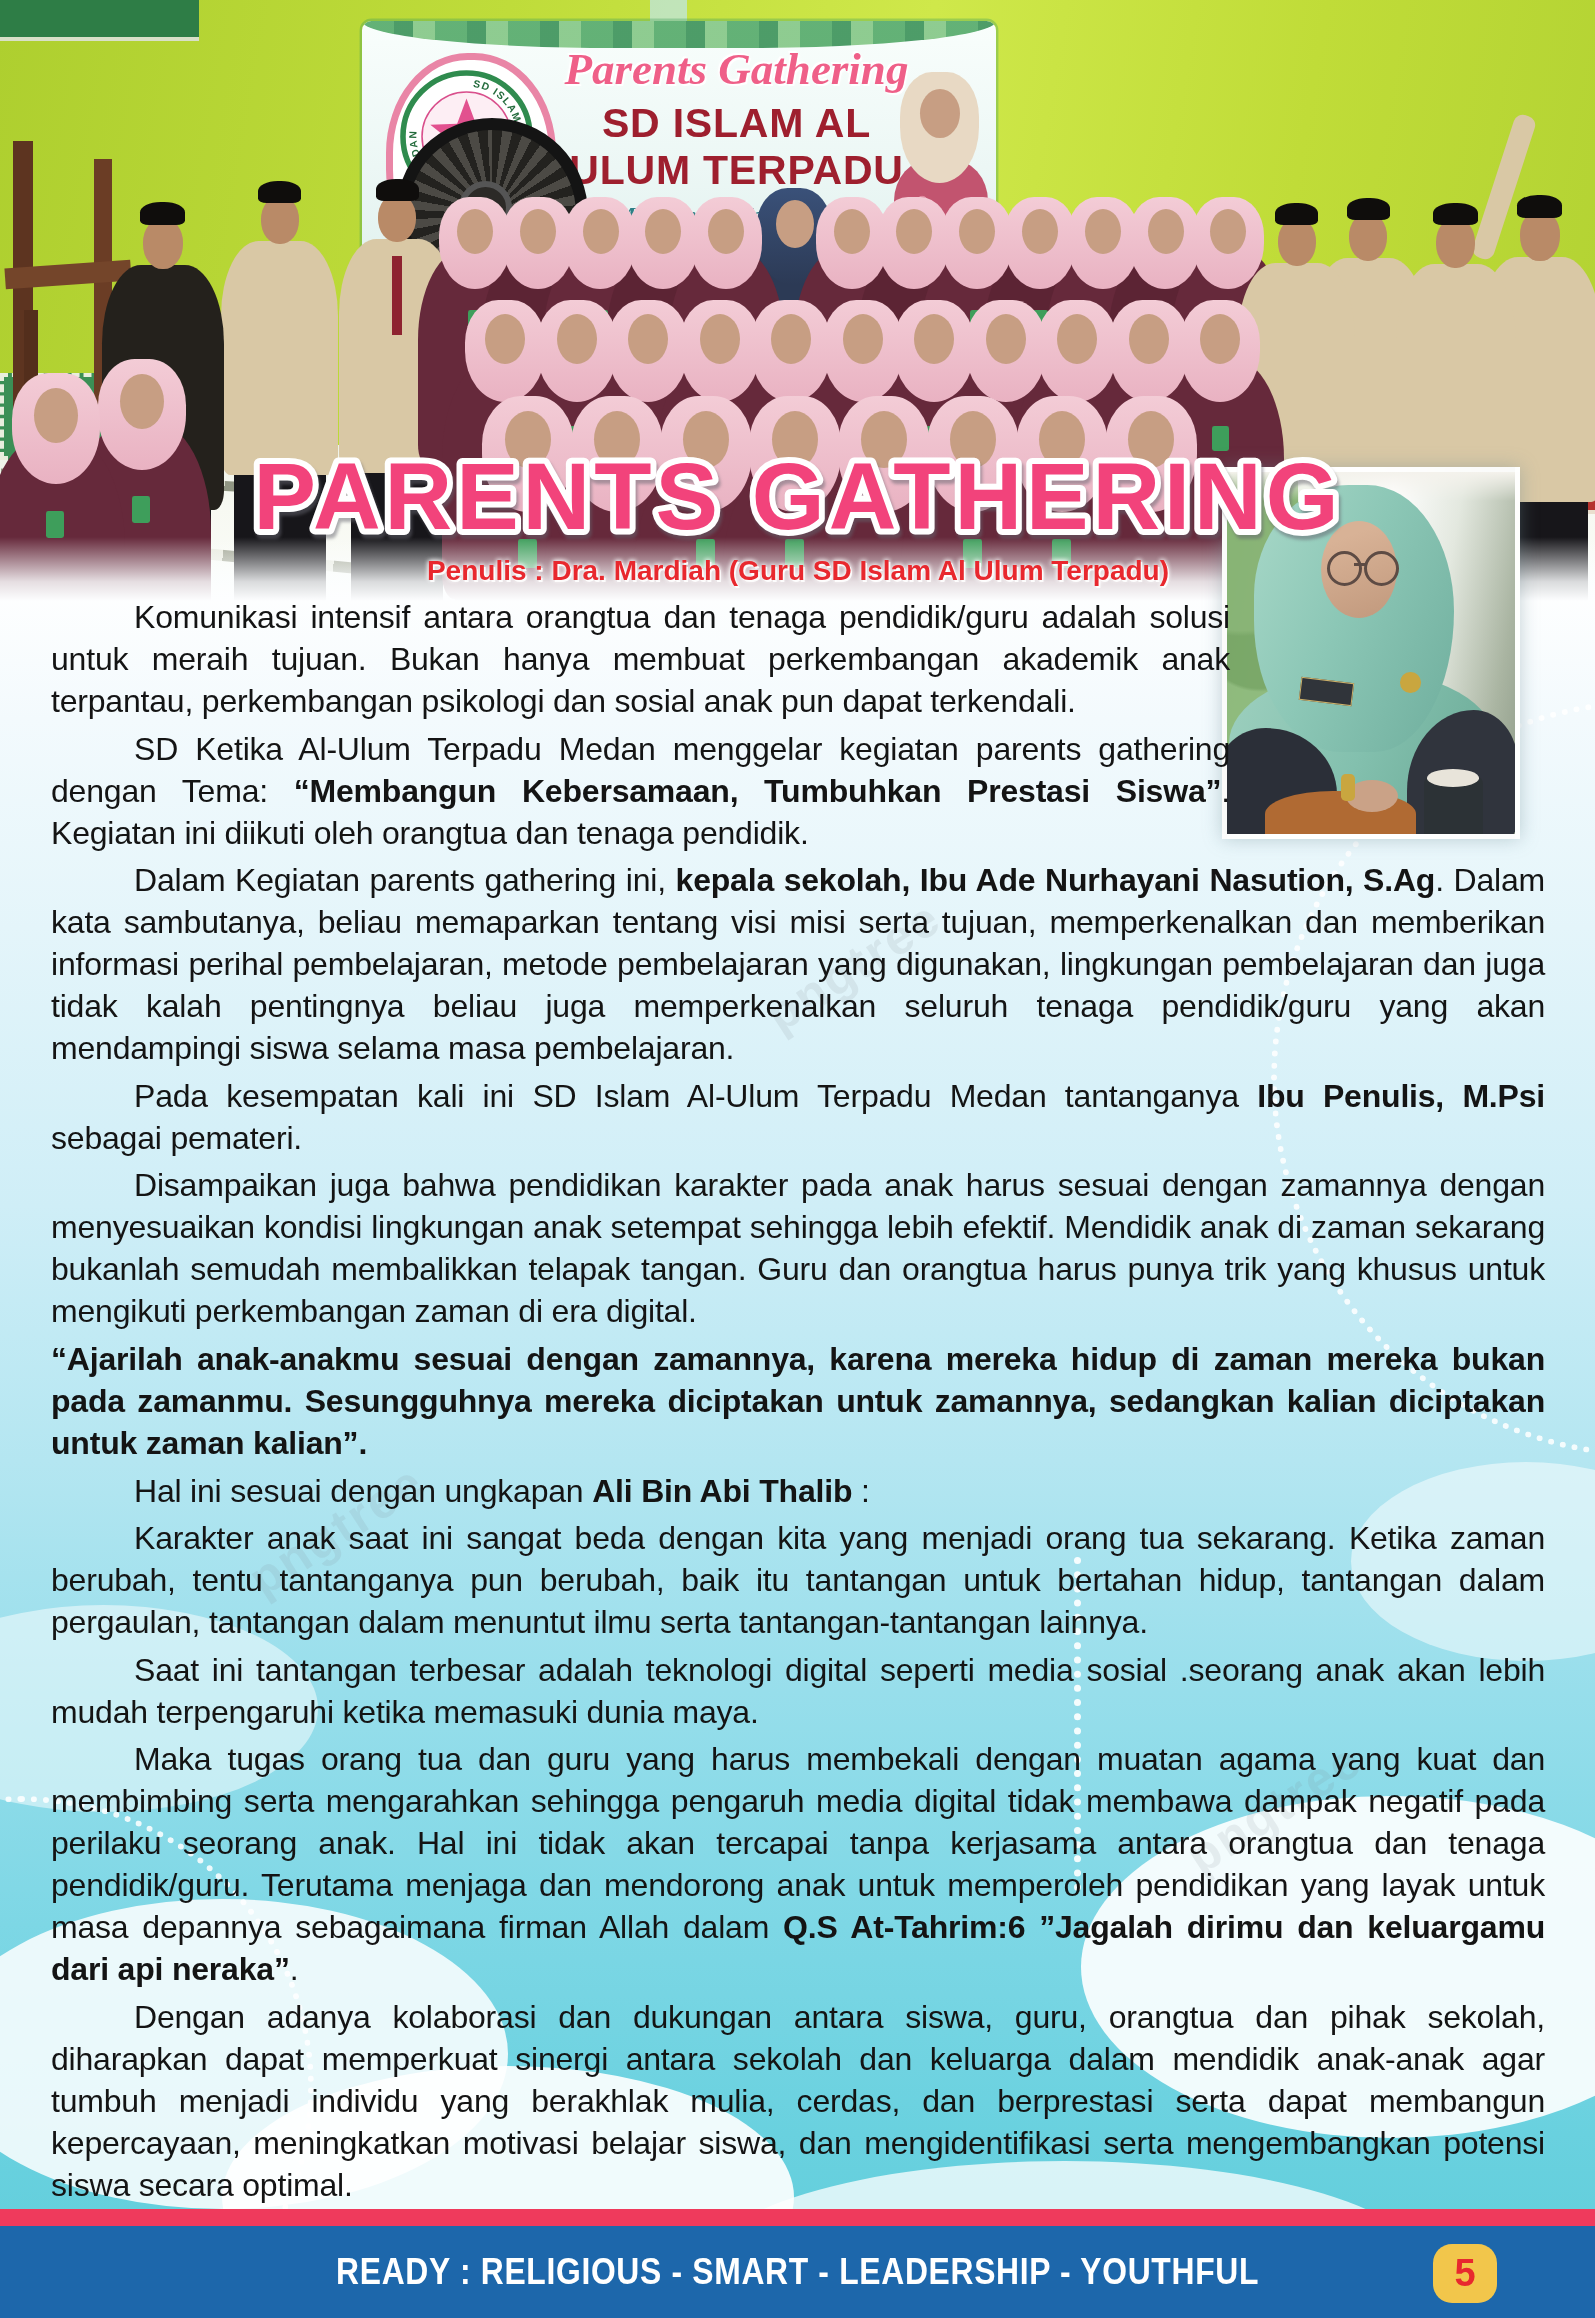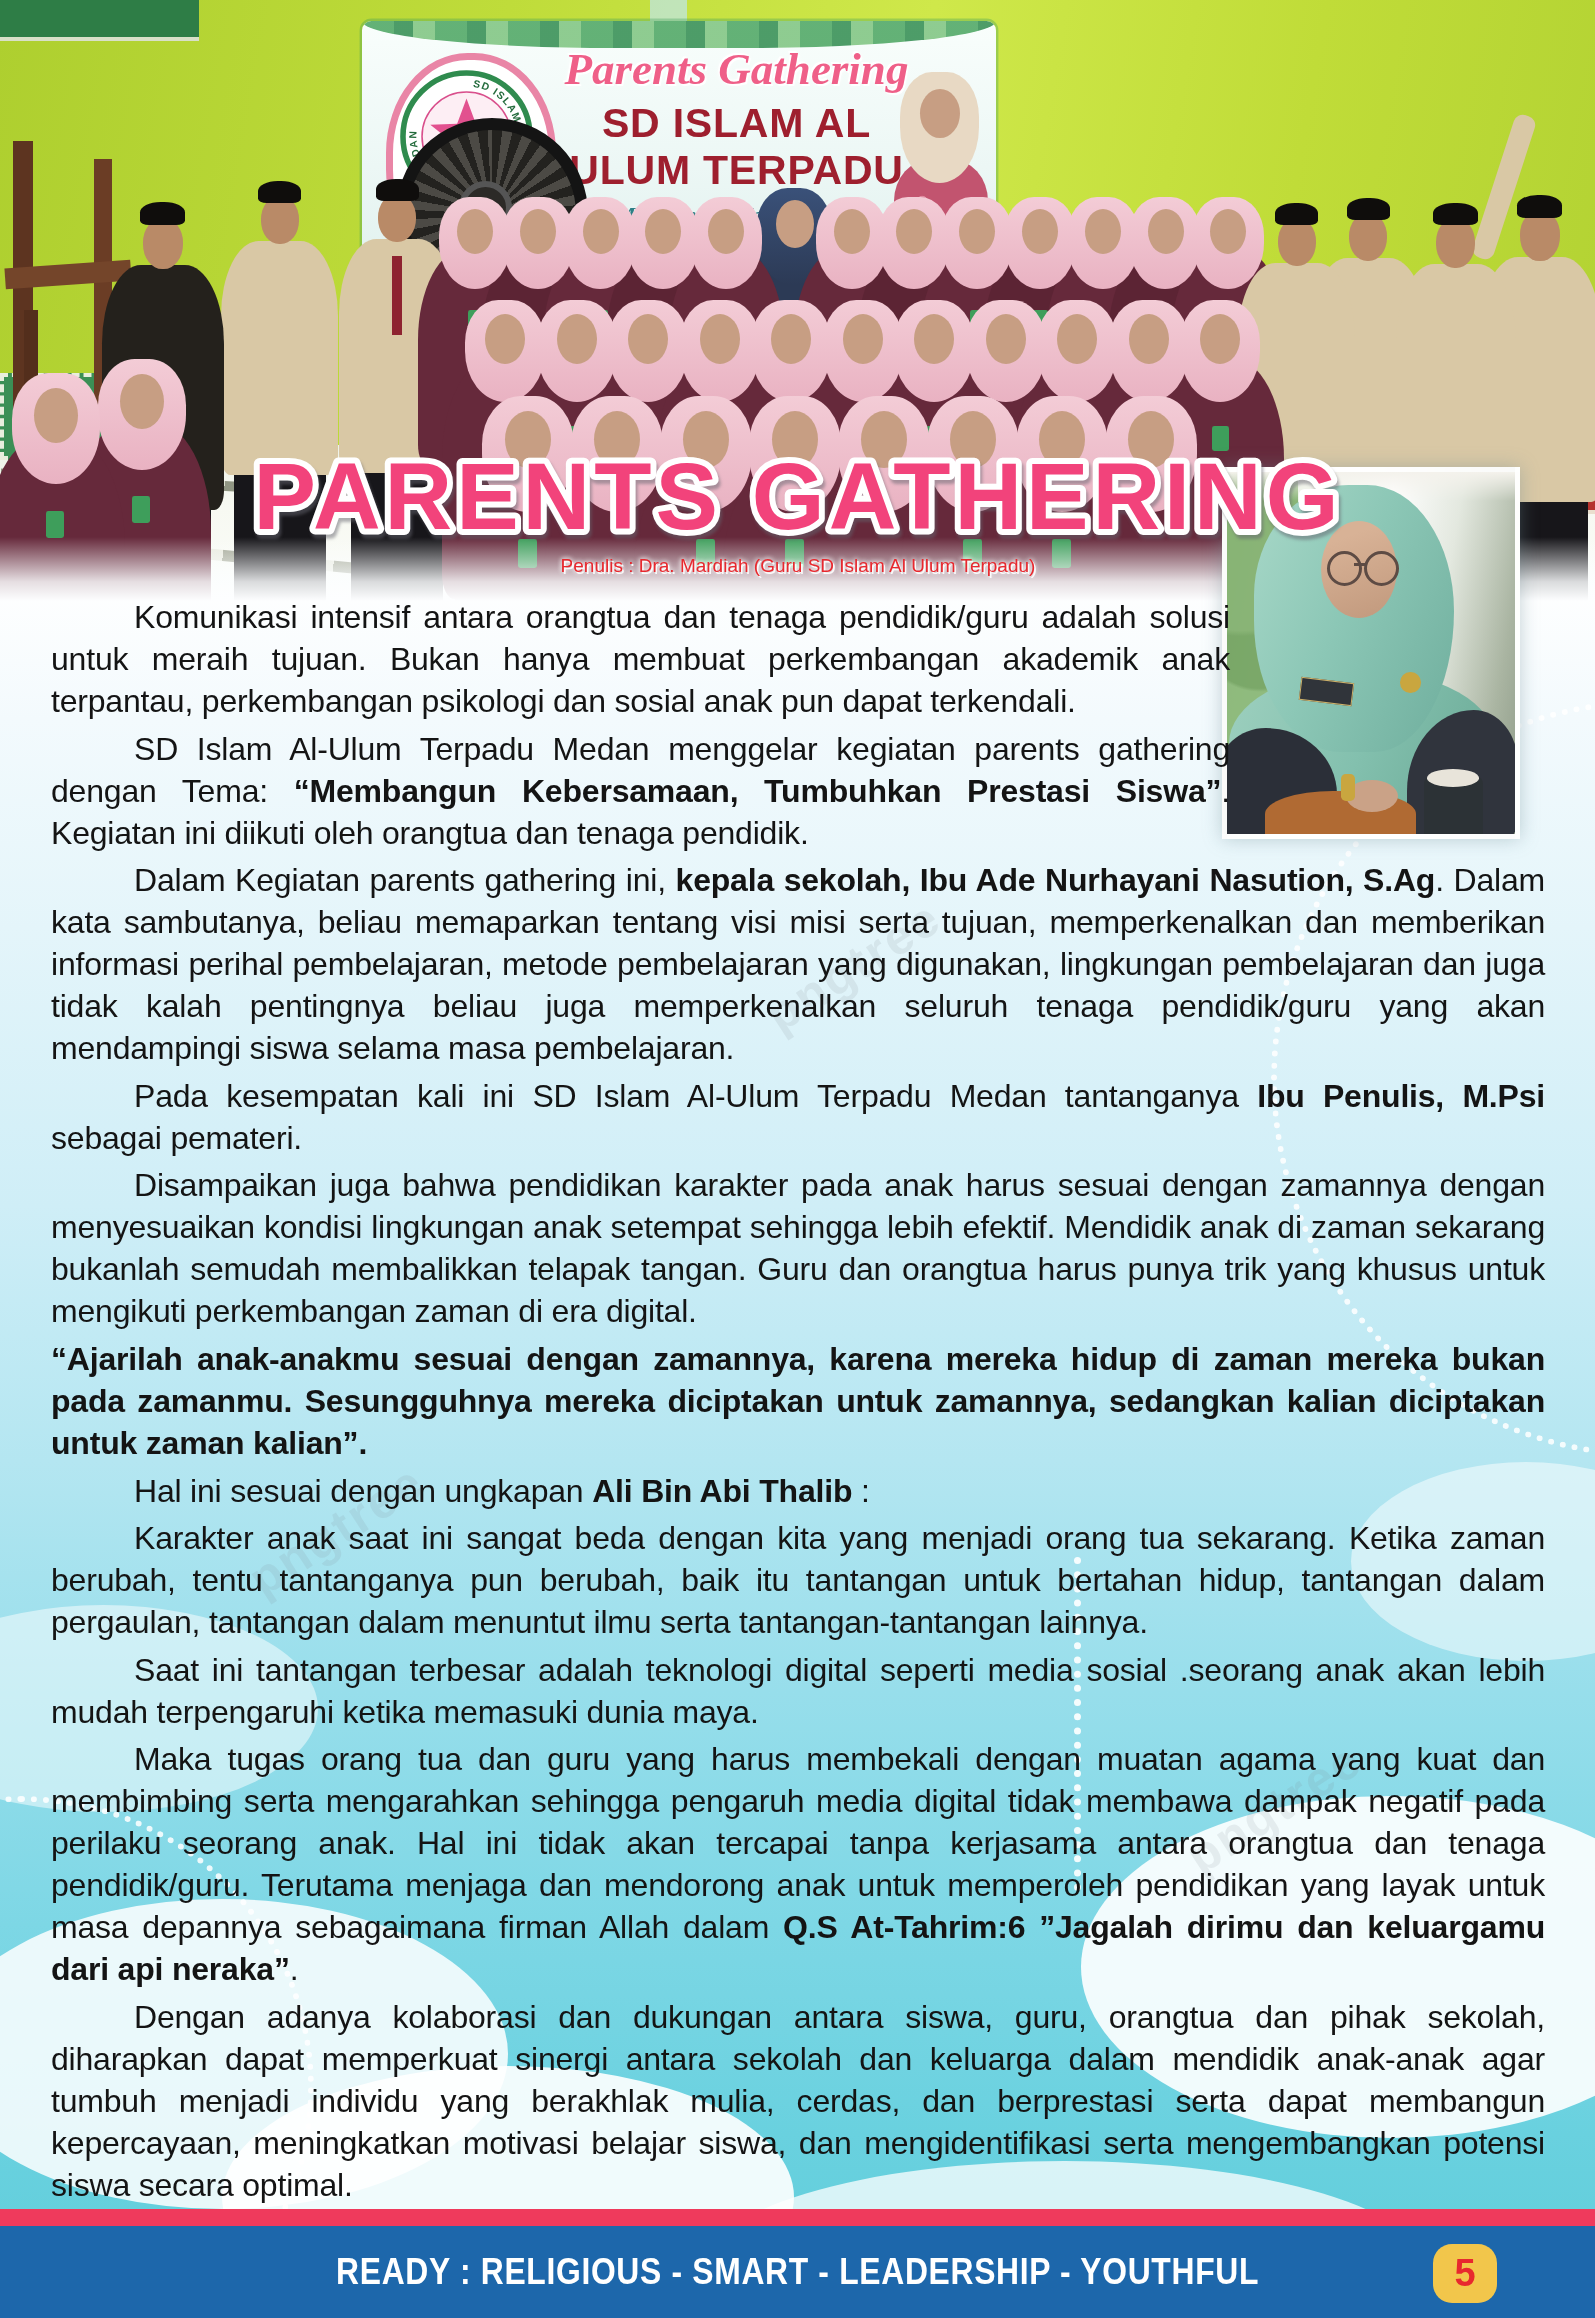--- a/index.html
+++ b/index.html
@@ -63,21 +63,21 @@
     background:linear-gradient(90deg,#2aa7dd 0 25%,#e03a63 25% 62%,#2f8b4e 62% 100%);}
   #people-layer{position:absolute;left:0;top:0;width:1596px;height:601px;z-index:40;overflow:hidden;}
   .photo-fade{position:absolute;left:0;top:537px;width:1596px;height:64px;z-index:90;
     background:linear-gradient(180deg,rgba(255,255,255,0) 0%,rgba(252,254,255,.85) 70%,#fdfeff 100%);}
   
   .title-wrap{position:absolute;left:242px;top:435px;width:1112px;height:127px;z-index:210;}
   .title-text{font-family:"Liberation Sans",sans-serif;font-weight:800;font-size:118px;letter-spacing:5px;
     fill:var(--c-title,#f2437b);stroke:#ffffff;stroke-width:15px;paint-order:stroke;stroke-linejoin:round;}
   .title-svg{filter:drop-shadow(2.4px 4.8px 1.6px rgba(100,100,110,.5));}
   .byline{position:absolute;left:0;top:555px;width:1596px;text-align:center;z-index:210;
-    font-size:19px;font-weight:400;color:var(--c-red,#e8282e);
+    font-size:28px;font-weight:700;color:var(--c-red,#e8282e);
     text-shadow:0 0 4.8px #fff,0 0 4.8px #fff,1.6px 1.6px 0 rgba(255,255,255,.9);}
   
   .portrait{position:absolute;left:1222px;top:467px;width:288px;height:362px;z-index:150;overflow:hidden;
     background:linear-gradient(100deg,#dcecd2 0%,#f2f9ef 26%,#ffffff 48%,#e3e8df 68%,#aab5a2 88%,#8e9b88 100%);
     border:5.6px solid rgba(255,255,255,.95);box-shadow:0 0 17.5px rgba(110,140,150,.4);}
   .p-foliage{position:absolute;left:-24px;top:-16px;width:95px;height:342px;
     background:radial-gradient(circle at 40% 20%,#7fae6b 0 38%,transparent 40%),
                radial-gradient(circle at 60% 50%,#6fa05c 0 34%,transparent 36%),
                radial-gradient(circle at 35% 80%,#86b573 0 36%,transparent 38%);opacity:.9;}
   .p-canopy{position:absolute;left:0;top:0;width:100%;height:29px;background:linear-gradient(180deg,#f4f2ec,rgba(244,242,236,0));}
@@ -378,21 +378,21 @@
     <div class="p-bag"></div>
     <div class="p-hand"></div>
     <div class="p-watch"></div>
     <div class="p-tumbler"></div>
     <div class="p-tumbler-top"></div>
   </div>
 
   <div class="content" id="article-body">
     <div class="portrait-spacer"></div>
   <p class="para"><span>Komunikasi intensif antara orangtua dan tenaga pendidik/guru adalah solusi untuk meraih tujuan. Bukan hanya membuat perkembangan akademik anak terpantau, perkembangan psikologi dan sosial anak pun dapat terkendali.</span></p>
-      <p class="para"><span>SD Islam Al-Ulum Terpadu Medan menggelar kegiatan parents gathering dengan Tema: </span><span class="b">“Membangun Kebersamaan, Tumbuhkan Prestasi Siswa”</span><span>. Kegiatan ini diikuti oleh orangtua  dan tenaga pendidik.</span></p>
+      <p class="para"><span>SD Ketika Al-Ulum Terpadu Medan menggelar kegiatan parents gathering dengan Tema: </span><span class="b">“Membangun Kebersamaan, Tumbuhkan Prestasi Siswa”</span><span>. Kegiatan ini diikuti oleh orangtua  dan tenaga pendidik.</span></p>
       <p class="para"><span>Dalam Kegiatan parents gathering ini, </span><span class="b">kepala sekolah, Ibu Ade Nurhayani Nasution, S.Ag</span><span>. Dalam kata sambutanya, beliau memaparkan tentang visi misi serta tujuan,  memperkenalkan dan memberikan informasi perihal pembelajaran, metode pembelajaran yang digunakan, lingkungan pembelajaran dan juga tidak kalah pentingnya beliau juga memperkenalkan seluruh tenaga pendidik/guru yang akan mendampingi siswa selama masa pembelajaran.</span></p>
       <p class="para"><span>Pada kesempatan kali ini SD Islam Al-Ulum Terpadu Medan tantanganya </span><span class="b">Ibu Penulis, M.Psi</span><span> sebagai pemateri.</span></p>
       <p class="para"><span>Disampaikan juga bahwa pendidikan karakter pada anak harus sesuai dengan zamannya dengan menyesuaikan kondisi lingkungan anak setempat sehingga lebih efektif. Mendidik anak di zaman sekarang bukanlah semudah membalikkan telapak tangan.  Guru dan orangtua harus punya trik yang khusus untuk mengikuti perkembangan zaman di era digital.</span></p>
       <p class="para quote"><span class="b">“Ajarilah anak-anakmu sesuai dengan zamannya, karena mereka hidup di zaman mereka bukan pada zamanmu. Sesungguhnya mereka diciptakan untuk zamannya, sedangkan kalian diciptakan untuk zaman kalian”.</span></p>
       <p class="para"><span>Hal ini sesuai dengan ungkapan  </span><span class="b">Ali Bin Abi Thalib</span><span> :</span></p>
       <p class="para"><span>Karakter anak saat ini sangat beda dengan kita yang menjadi orang tua sekarang. Ketika zaman berubah, tentu tantanganya pun berubah, baik itu tantangan untuk bertahan hidup, tantangan dalam pergaulan, tantangan dalam menuntut ilmu serta tantangan-tantangan lainnya.</span></p>
       <p class="para"><span>Saat ini tantangan terbesar adalah teknologi digital seperti media sosial .seorang anak akan lebih mudah  terpengaruhi ketika memasuki dunia maya.</span></p>
       <p class="para"><span>Maka tugas orang tua dan guru yang harus membekali dengan muatan agama yang kuat dan membimbing serta mengarahkan sehingga pengaruh media digital tidak membawa dampak negatif pada perilaku seorang anak. Hal ini tidak akan tercapai tanpa kerjasama antara orangtua dan tenaga pendidik/guru. Terutama menjaga dan mendorong anak untuk memperoleh pendidikan yang layak untuk masa depannya sebagaimana firman Allah dalam </span><span class="b">Q.S At-Tahrim:6 ”Jagalah dirimu dan keluargamu dari api neraka”</span><span>.</span></p>
       <p class="para"><span>Dengan adanya kolaborasi dan dukungan antara siswa, guru, orangtua  dan pihak sekolah, diharapkan dapat memperkuat sinergi antara sekolah dan keluarga dalam mendidik anak-anak agar tumbuh menjadi individu yang berakhlak mulia, cerdas, dan berprestasi serta dapat membangun kepercayaan, meningkatkan motivasi belajar siswa, dan mengidentifikasi serta mengembangkan potensi siswa secara optimal.</span></p>
     </div>

